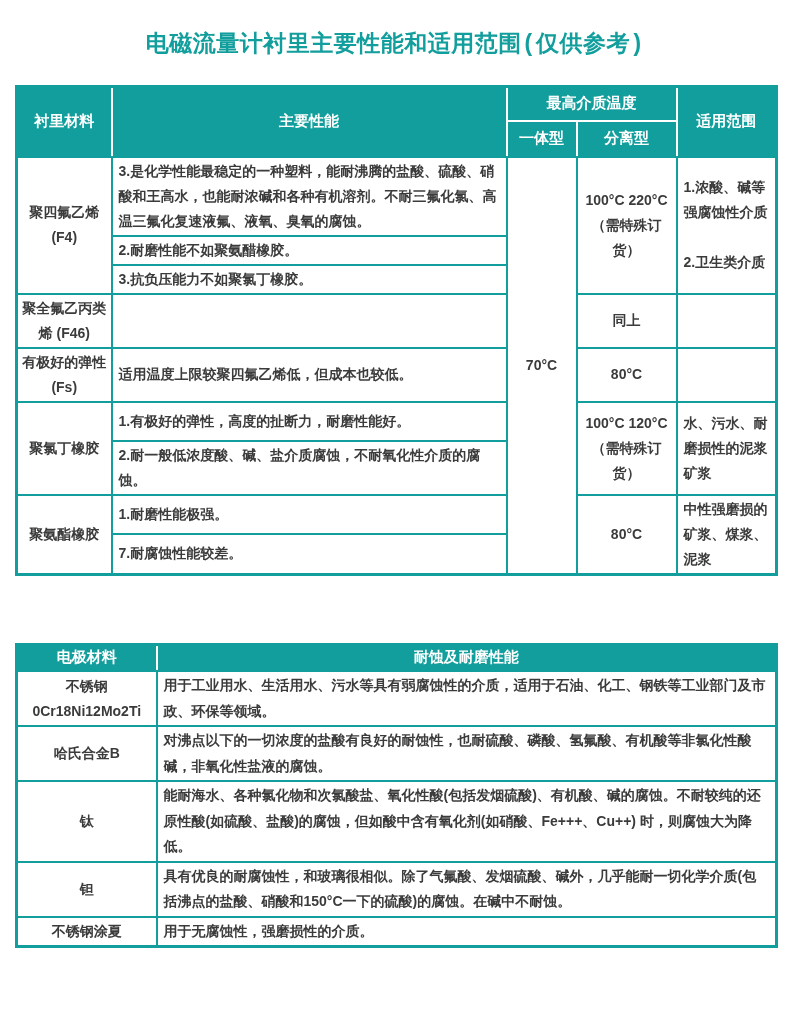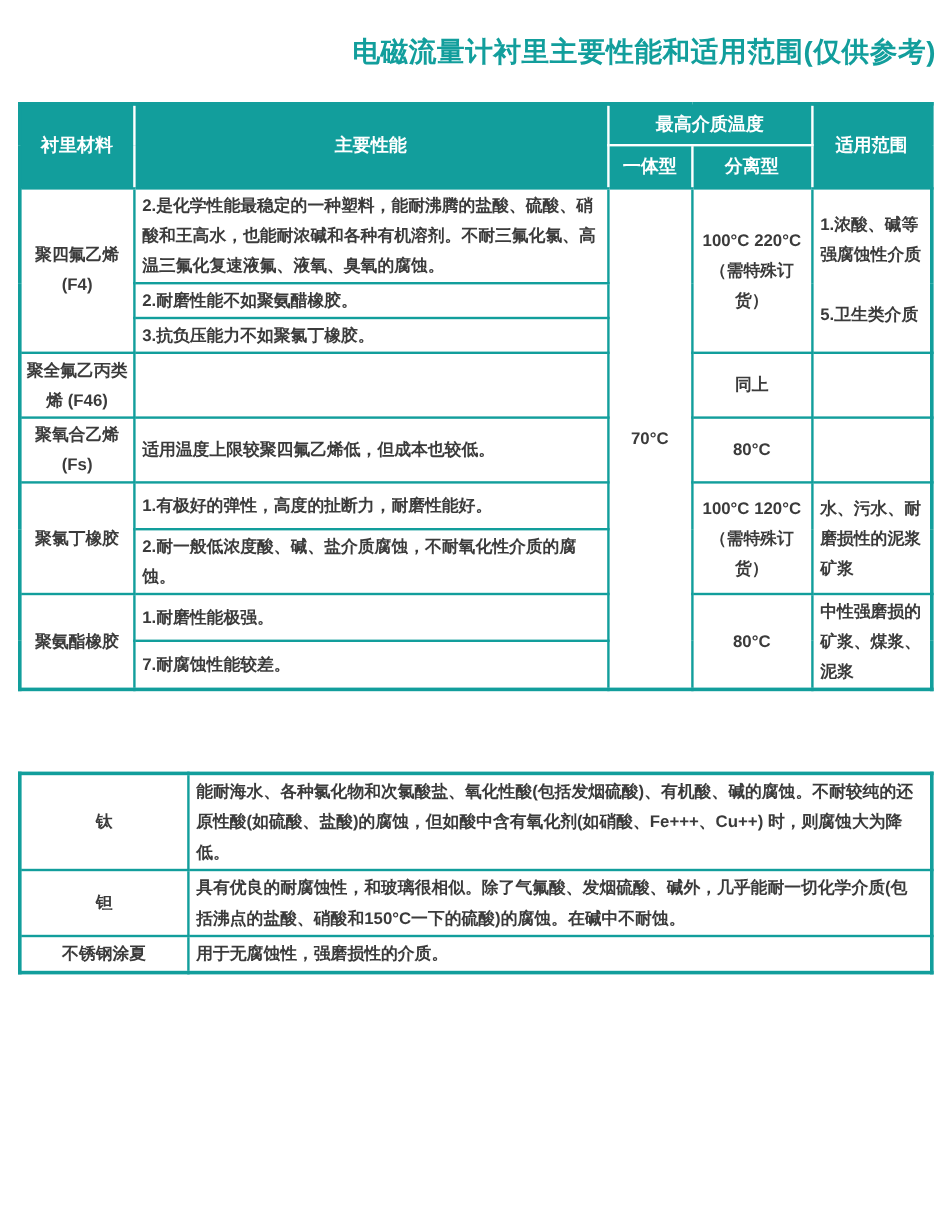--- a/index.html
+++ b/index.html
@@ -1,19 +1,19 @@
 <!DOCTYPE html>
 <html><head>
 <meta charset="utf-8">
 <style>
   html,body{margin:0;padding:0;background:#ffffff;}
   body{width:790px;height:1021px;font-family:"Liberation Sans","DejaVu Sans",sans-serif;color:#3b3b3b;}
   .page-title{
-    text-align:right;color:#129e9c;font-size:23px;font-weight:bold;
-    margin:28px 10px 26px;letter-spacing:0.5px;
+    text-align:center;color:#129e9c;font-size:23px;font-weight:bold;
+    margin:28px 10px 26px;letter-spacing:0.5px;font-family:Liberation Mono, monospace;
   }
   table{
     border-collapse:collapse;table-layout:fixed;width:760px;
     margin:0 15px;border:3px solid #129e9c;
   }
   td,th{border:2px solid #129e9c;box-sizing:border-box;margin-top:16px;}
   th.hd{
     background:#129e9c;color:#ffffff;font-size:15px;font-weight:bold;
     text-align:center;vertical-align:middle;
     border:2px solid #ffffff;border-bottom:2px solid #129e9c;padding:2px;
@@ -49,44 +49,44 @@
     <th class="hd" rowspan="2">适用范围</th>
   </tr>
   <tr style="height:36px">
     <th class="hd">一体型</th>
     <th class="hd">分离型</th>
   </tr>
 
   <tr style="height:78px">
     <td class="ctr" rowspan="3">聚四氟乙烯
 (F4)</td>
-    <td class="lft">2.是化学性能最稳定的一种塑料，能耐沸腾的盐酸、硫酸、硝酸和王高水，也能耐浓碱和各种有机溶剂。不耐三氟化氯、高温三氟化复速液氟、液氧、臭氧的腐蚀。</td>
+    <td class="lft">3.是化学性能最稳定的一种塑料，能耐沸腾的盐酸、硫酸、硝酸和王高水，也能耐浓碱和各种有机溶剂。不耐三氟化氯、高温三氟化复速液氟、液氧、臭氧的腐蚀。</td>
     <td class="ctr" rowspan="9">70°C</td>
     <td class="ctr" rowspan="3">100°C 220°C
 （需特殊订货）</td>
     <td class="lft" rowspan="3">1.浓酸、碱等强腐蚀性介质
 
-5.卫生类介质</td>
+2.卫生类介质</td>
   </tr>
   <tr style="height:27px">
     <td class="lft">2.耐磨性能不如聚氨醋橡胶。</td>
   </tr>
   <tr style="height:26px">
     <td class="lft">3.抗负压能力不如聚氯丁橡胶。</td>
   </tr>
 
   <tr style="height:49px">
     <td class="ctr">聚全氟乙丙类烯 (F46)</td>
     <td class="lft"></td>
     <td class="ctr">同上</td>
     <td class="lft"></td>
   </tr>
 
   <tr style="height:47px">
-    <td class="ctr">聚氧合乙烯
+    <td class="ctr">有极好的弹性
 (Fs)</td>
     <td class="lft">适用温度上限较聚四氟乙烯低，但成本也较低。</td>
     <td class="ctr">80°C</td>
     <td class="lft"></td>
   </tr>
 
   <tr style="height:39px">
     <td class="ctr" rowspan="2">聚氯丁橡胶</td>
     <td class="lft">1.有极好的弹性，高度的扯断力，耐磨性能好。</td>
     <td class="ctr" rowspan="2">100°C 120°C
@@ -110,20 +110,33 @@
   </table>
 
 <div class="gap"></div>
 
 <table id="t2">
   <colgroup>
     <col style="width:140px">
       <col style="width:620px">
   </colgroup>
   <tbody>
+      <tr style="height:27px">
+    <th class="hd">电极材料</th>
+    <th class="hd">耐蚀及耐磨性能</th>
+  </tr>
+  <tr style="height:52px">
+    <td class="ctr">不锈钢
+0Cr18Ni12Mo2Ti</td>
+    <td class="lft">用于工业用水、生活用水、污水等具有弱腐蚀性的介质，适用于石油、化工、钢铁等工业部门及市政、环保等领域。</td>
+  </tr>
+  <tr style="height:46px">
+    <td class="ctr">哈氏合金B</td>
+    <td class="lft">对沸点以下的一切浓度的盐酸有良好的耐蚀性，也耐硫酸、磷酸、氢氟酸、有机酸等非氯化性酸碱，非氧化性盐液的腐蚀。</td>
+  </tr>
   <tr style="height:77px">
     <td class="ctr">钛</td>
     <td class="lft">能耐海水、各种氯化物和次氯酸盐、氧化性酸(包括发烟硫酸)、有机酸、碱的腐蚀。不耐较纯的还原性酸(如硫酸、盐酸)的腐蚀，但如酸中含有氧化剂(如硝酸、Fe+++、Cu++) 时，则腐蚀大为降低。</td>
   </tr>
   <tr style="height:51px">
     <td class="ctr">钽</td>
     <td class="lft">具有优良的耐腐蚀性，和玻璃很相似。除了气氟酸、发烟硫酸、碱外，几乎能耐一切化学介质(包括沸点的盐酸、硝酸和150°C一下的硫酸)的腐蚀。在碱中不耐蚀。</td>
   </tr>
   <tr style="height:25px">
     <td class="ctr">不锈钢涂夏</td>

